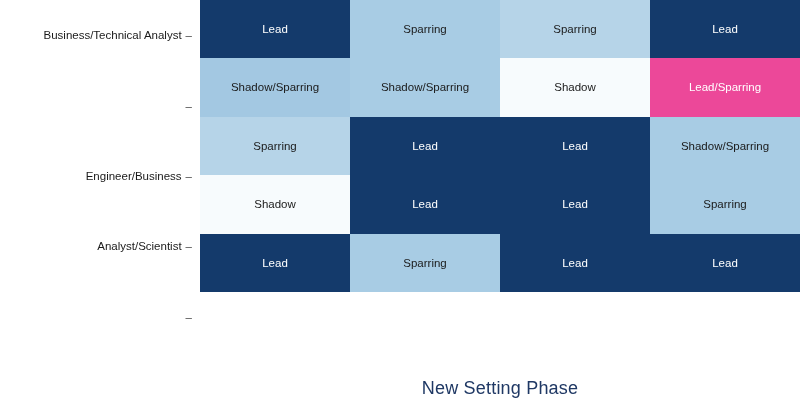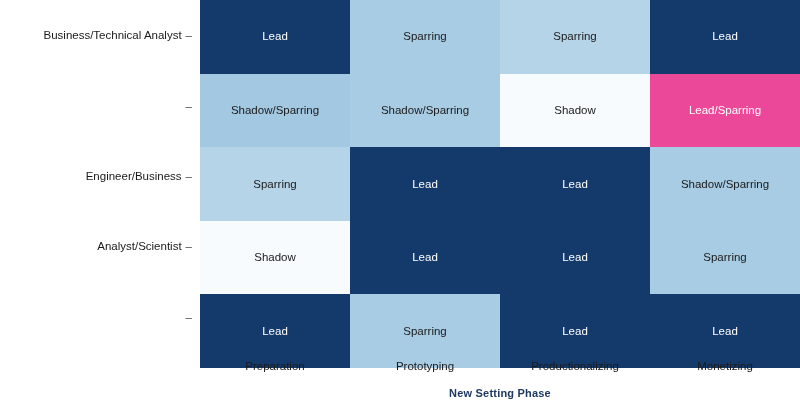--- a/index.html
+++ b/index.html
@@ -18,22 +18,22 @@
     width: 800px;
     height: 401px;
     box-sizing: border-box;
   }
   .xlabel {
     position: absolute;
     left: 200px;
     right: 0;
     bottom: 2px;
     text-align: center;
-    font-size: 11px;
-    font-weight: bold;
+    font-size: 18px;
+    font-weight: normal;
     color: #1f3864;
     letter-spacing: 0.2px;
   }
   .ytick-col {
     position: absolute;
     left: 0;
     top: 0;
     width: 200px;
     height: 352px;
     display: flex;
@@ -52,21 +52,21 @@
   }
   .ytick .dash {
     margin-left: 4px;
     color: #444;
   }
   .grid {
     position: absolute;
     left: 200px;
     top: 0;
     width: 600px;
-    height: 368px;
+    height: 292px;
     display: flex;
     flex-direction: column;
   }
   .grid-row {
     flex: 1 1 0;
     display: flex;
   }
   .cell {
     flex: 1 1 0;
     display: flex;
@@ -146,21 +146,15 @@
       <div class="cell" style="background-color: rgb(168, 204, 228); color: rgb(26, 26, 26);">Sparring</div>
     </div>
     <div class="grid-row">
       <div class="cell" style="background-color: rgb(20, 58, 107); color: rgb(255, 255, 255);">Lead</div>
       <div class="cell" style="background-color: rgb(168, 204, 228); color: rgb(26, 26, 26);">Sparring</div>
       <div class="cell" style="background-color: rgb(20, 58, 107); color: rgb(255, 255, 255);">Lead</div>
       <div class="cell" style="background-color: rgb(20, 58, 107); color: rgb(255, 255, 255);">Lead</div>
     </div>
   </div>
 
-  <div class="xtick-row">
-    <div class="xtick">Preparation</div>
-    <div class="xtick">Prototyping</div>
-    <div class="xtick">Productionalizing</div>
-    <div class="xtick">Monetizing</div>
-  </div>
 
   <div class="xlabel">New Setting Phase</div>
 </div>
 
 </body></html>

